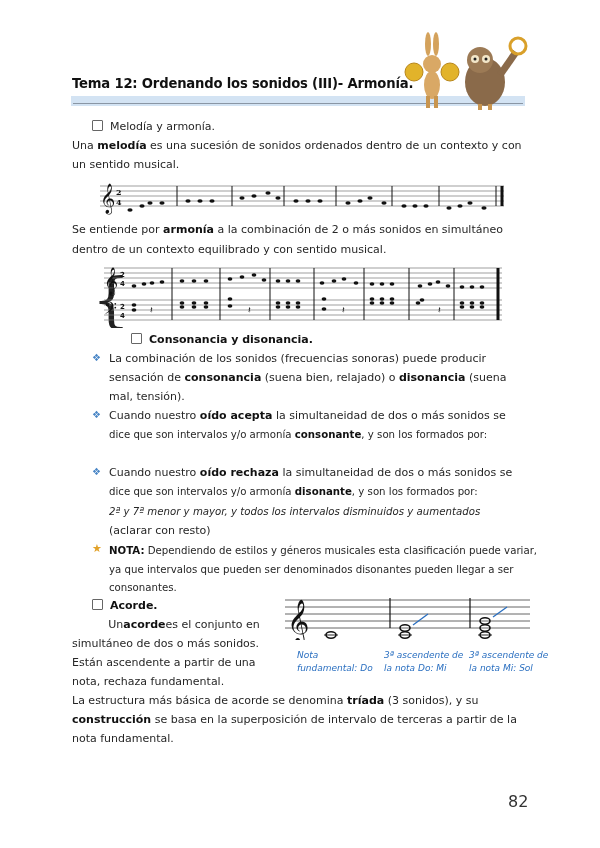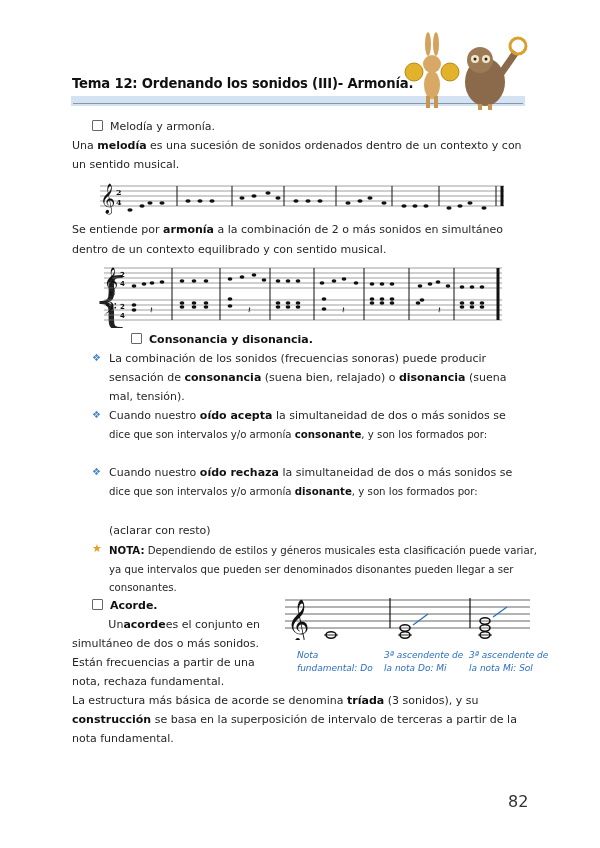--- a/index.html
+++ b/index.html
@@ -237,39 +237,40 @@
     <span>dice que son intervalos y/o armonía </span><b>consonante</b><span>, y son los formados por:</span>
   </div>
 
   <span class="bullet" style="left:92px; top:466px;">❖</span>
   <div class="t" style="left:109px; top:463px;">
     <span>Cuando nuestro </span><b>oído rechaza</b><span> la simultaneidad de dos o más sonidos se</span>
   </div>
   <div class="t small" style="left:109px; top:482px;">
     <span>dice que son intervalos y/o armonía </span><b>disonante</b><span>, y son los formados por:</span>
   </div>
+  <div class="t small" style="left:109px; top:502px;"><i>2ª y 7ª menor y mayor, y todos los intervalos disminuidos y aumentados</i></div>
   <div class="t" style="left:109px; top:521px;">(aclarar con resto)</div>
 
   <span class="star" style="left:92px; top:542px;">★</span>
   <div class="t small" style="left:109px; top:541px;">
     <b>NOTA:</b><span> Dependiendo de estilos y géneros musicales esta clasificación puede variar,</span>
   </div>
   <div class="t small" style="left:109px; top:560px;">ya que intervalos que pueden ser denominados disonantes pueden llegar a ser</div>
   <div class="t small" style="left:109px; top:578px;">consonantes.</div>
 
   <div class="t" style="left:92px; top:596px;">
     <span class="checkbox"></span><b>Acorde.</b>
   </div>
-  <div class="t" style="left:60px; top:615px; width:200px; display:flex; justify-content:flex-end;">
+  <div class="t" style="left:84px; top:615px; width:200px; display:flex; justify-content:center;">
     <span>Un </span>
       <b>acorde</b>
       <span> es el conjunto en</span>
   </div>
   <div class="t" style="left:72px; top:634px;">simultáneo de dos o más sonidos.</div>
-  <div class="t" style="left:72px; top:653px;">Están frecuencias a partir de una</div>
+  <div class="t" style="left:72px; top:653px;">Están ascendente a partir de una</div>
   <div class="t" style="left:72px; top:672px;">nota, rechaza fundamental.</div>
 
   <svg style="position:absolute; left:285px; top:590px;" width="245" height="50" viewBox="0 0 245 50">
     <g stroke="#555" stroke-width="0.9">
       <line x1="0" y1="10" x2="245" y2="10"></line>
         <line x1="0" y1="17" x2="245" y2="17"></line>
       <line x1="0" y1="24" x2="245" y2="24"></line>
         <line x1="0" y1="31" x2="245" y2="31"></line>
       <line x1="0" y1="38" x2="245" y2="38"></line>
     </g>

